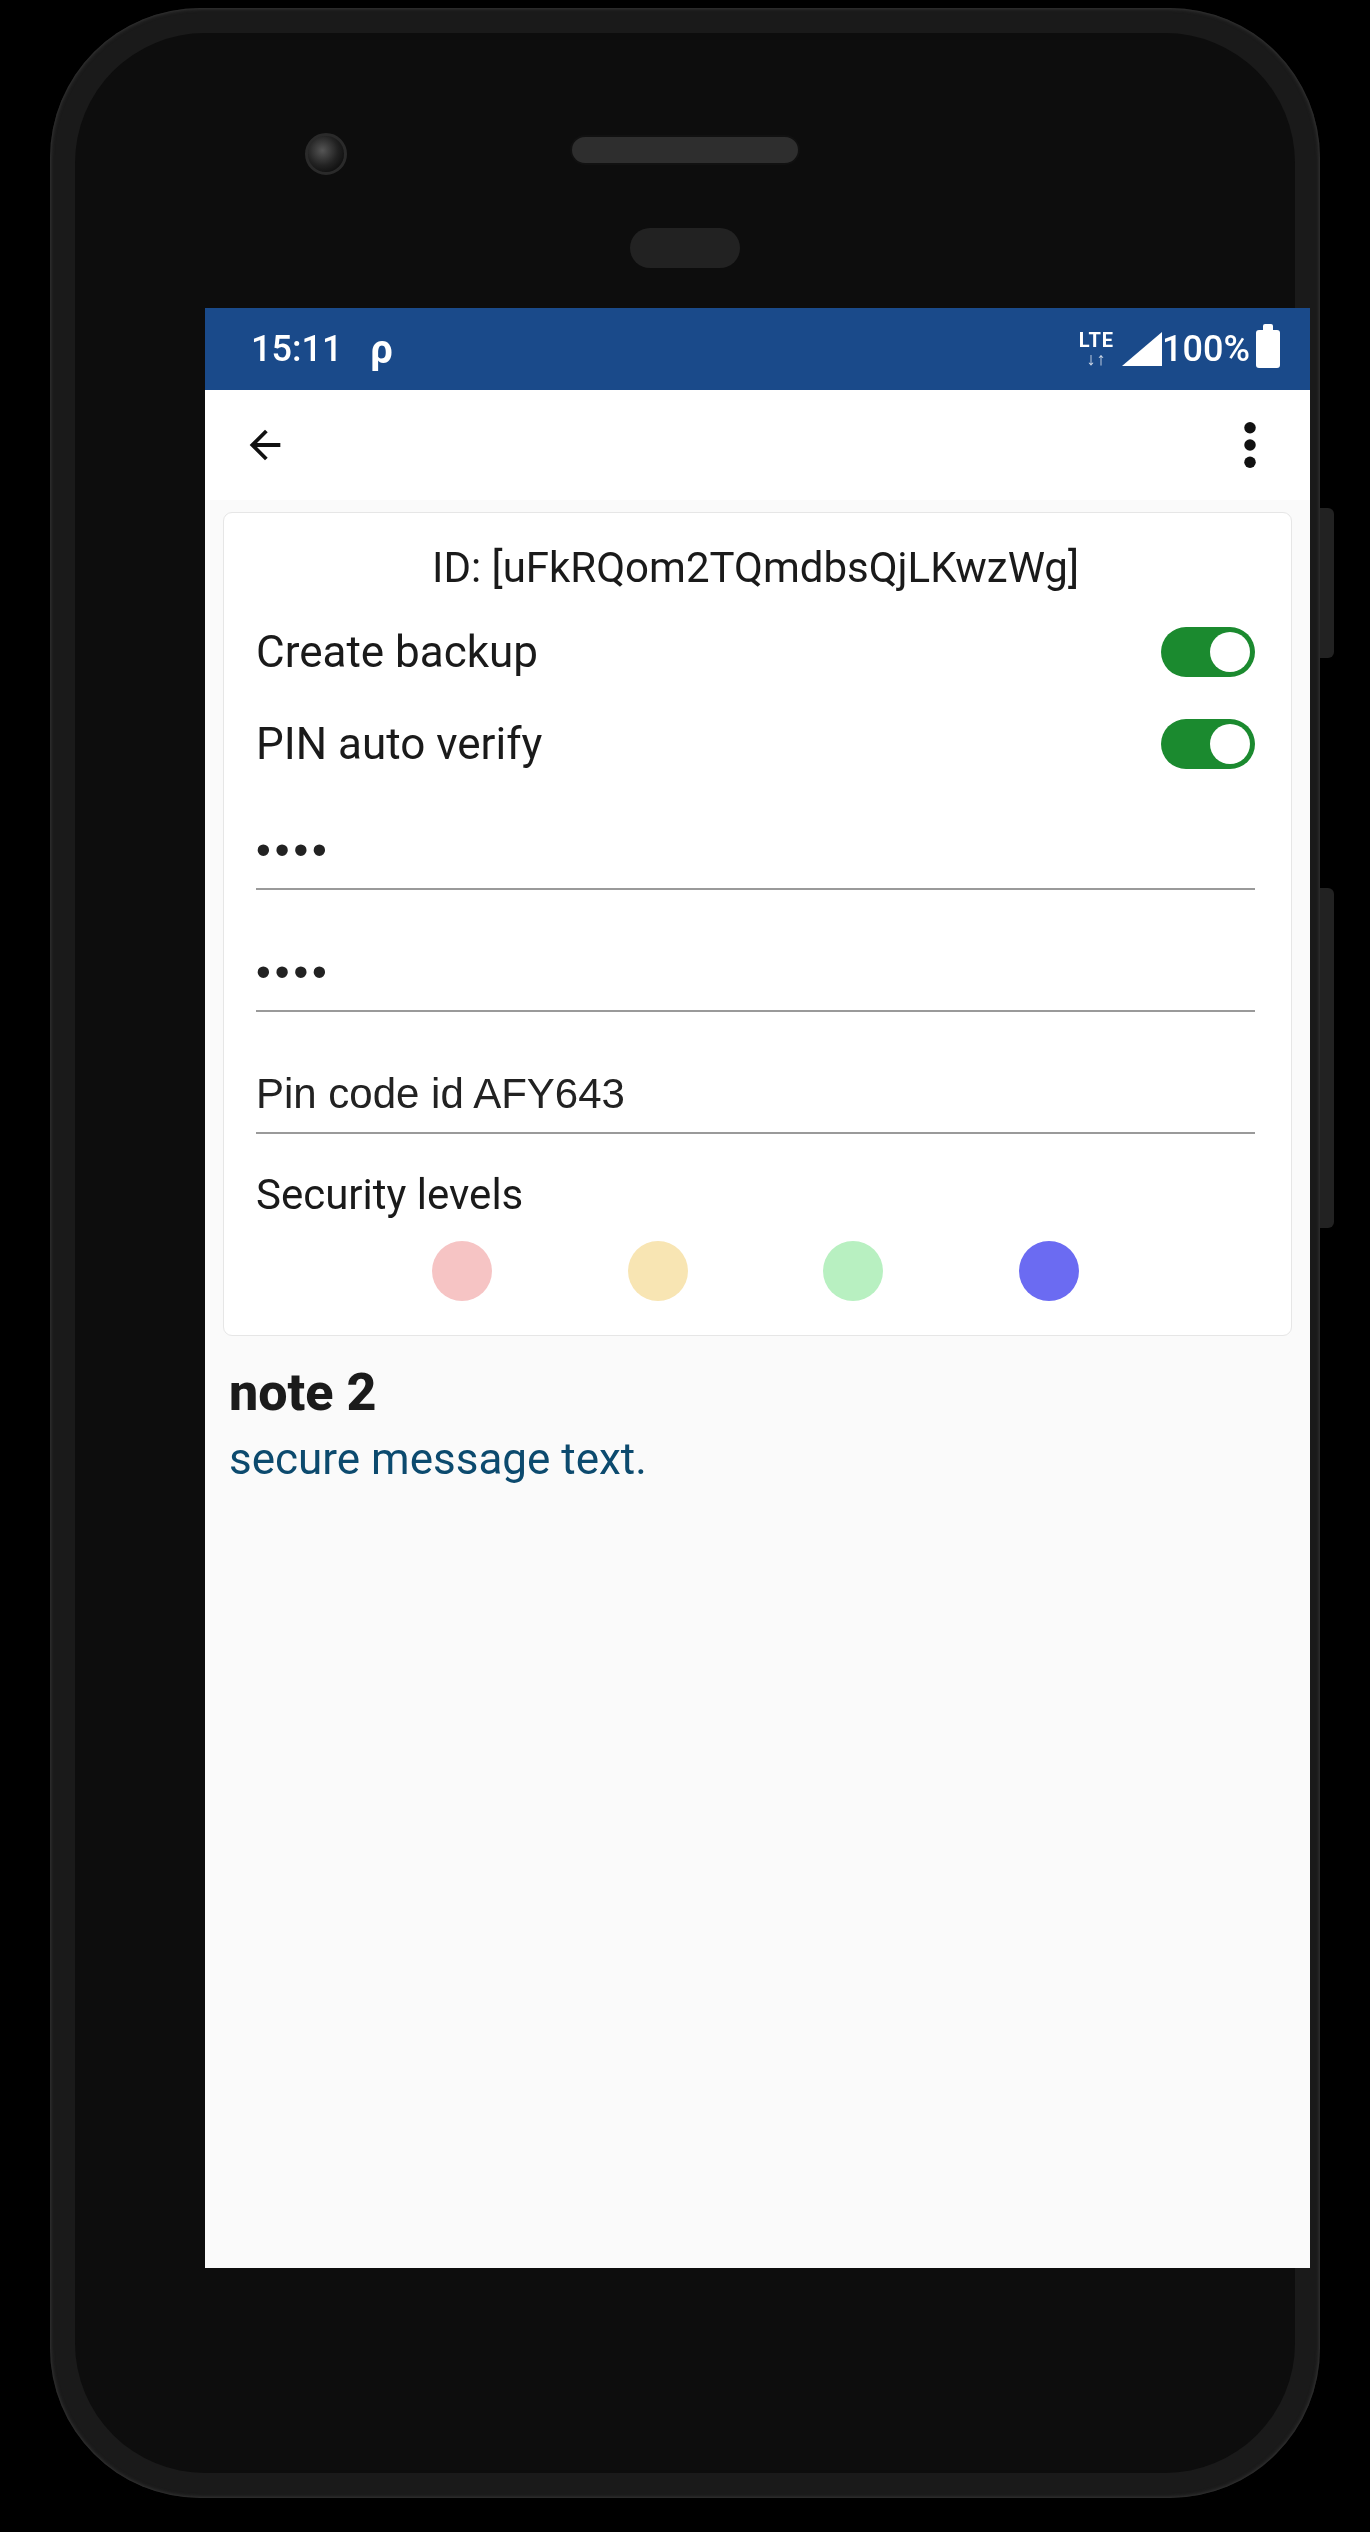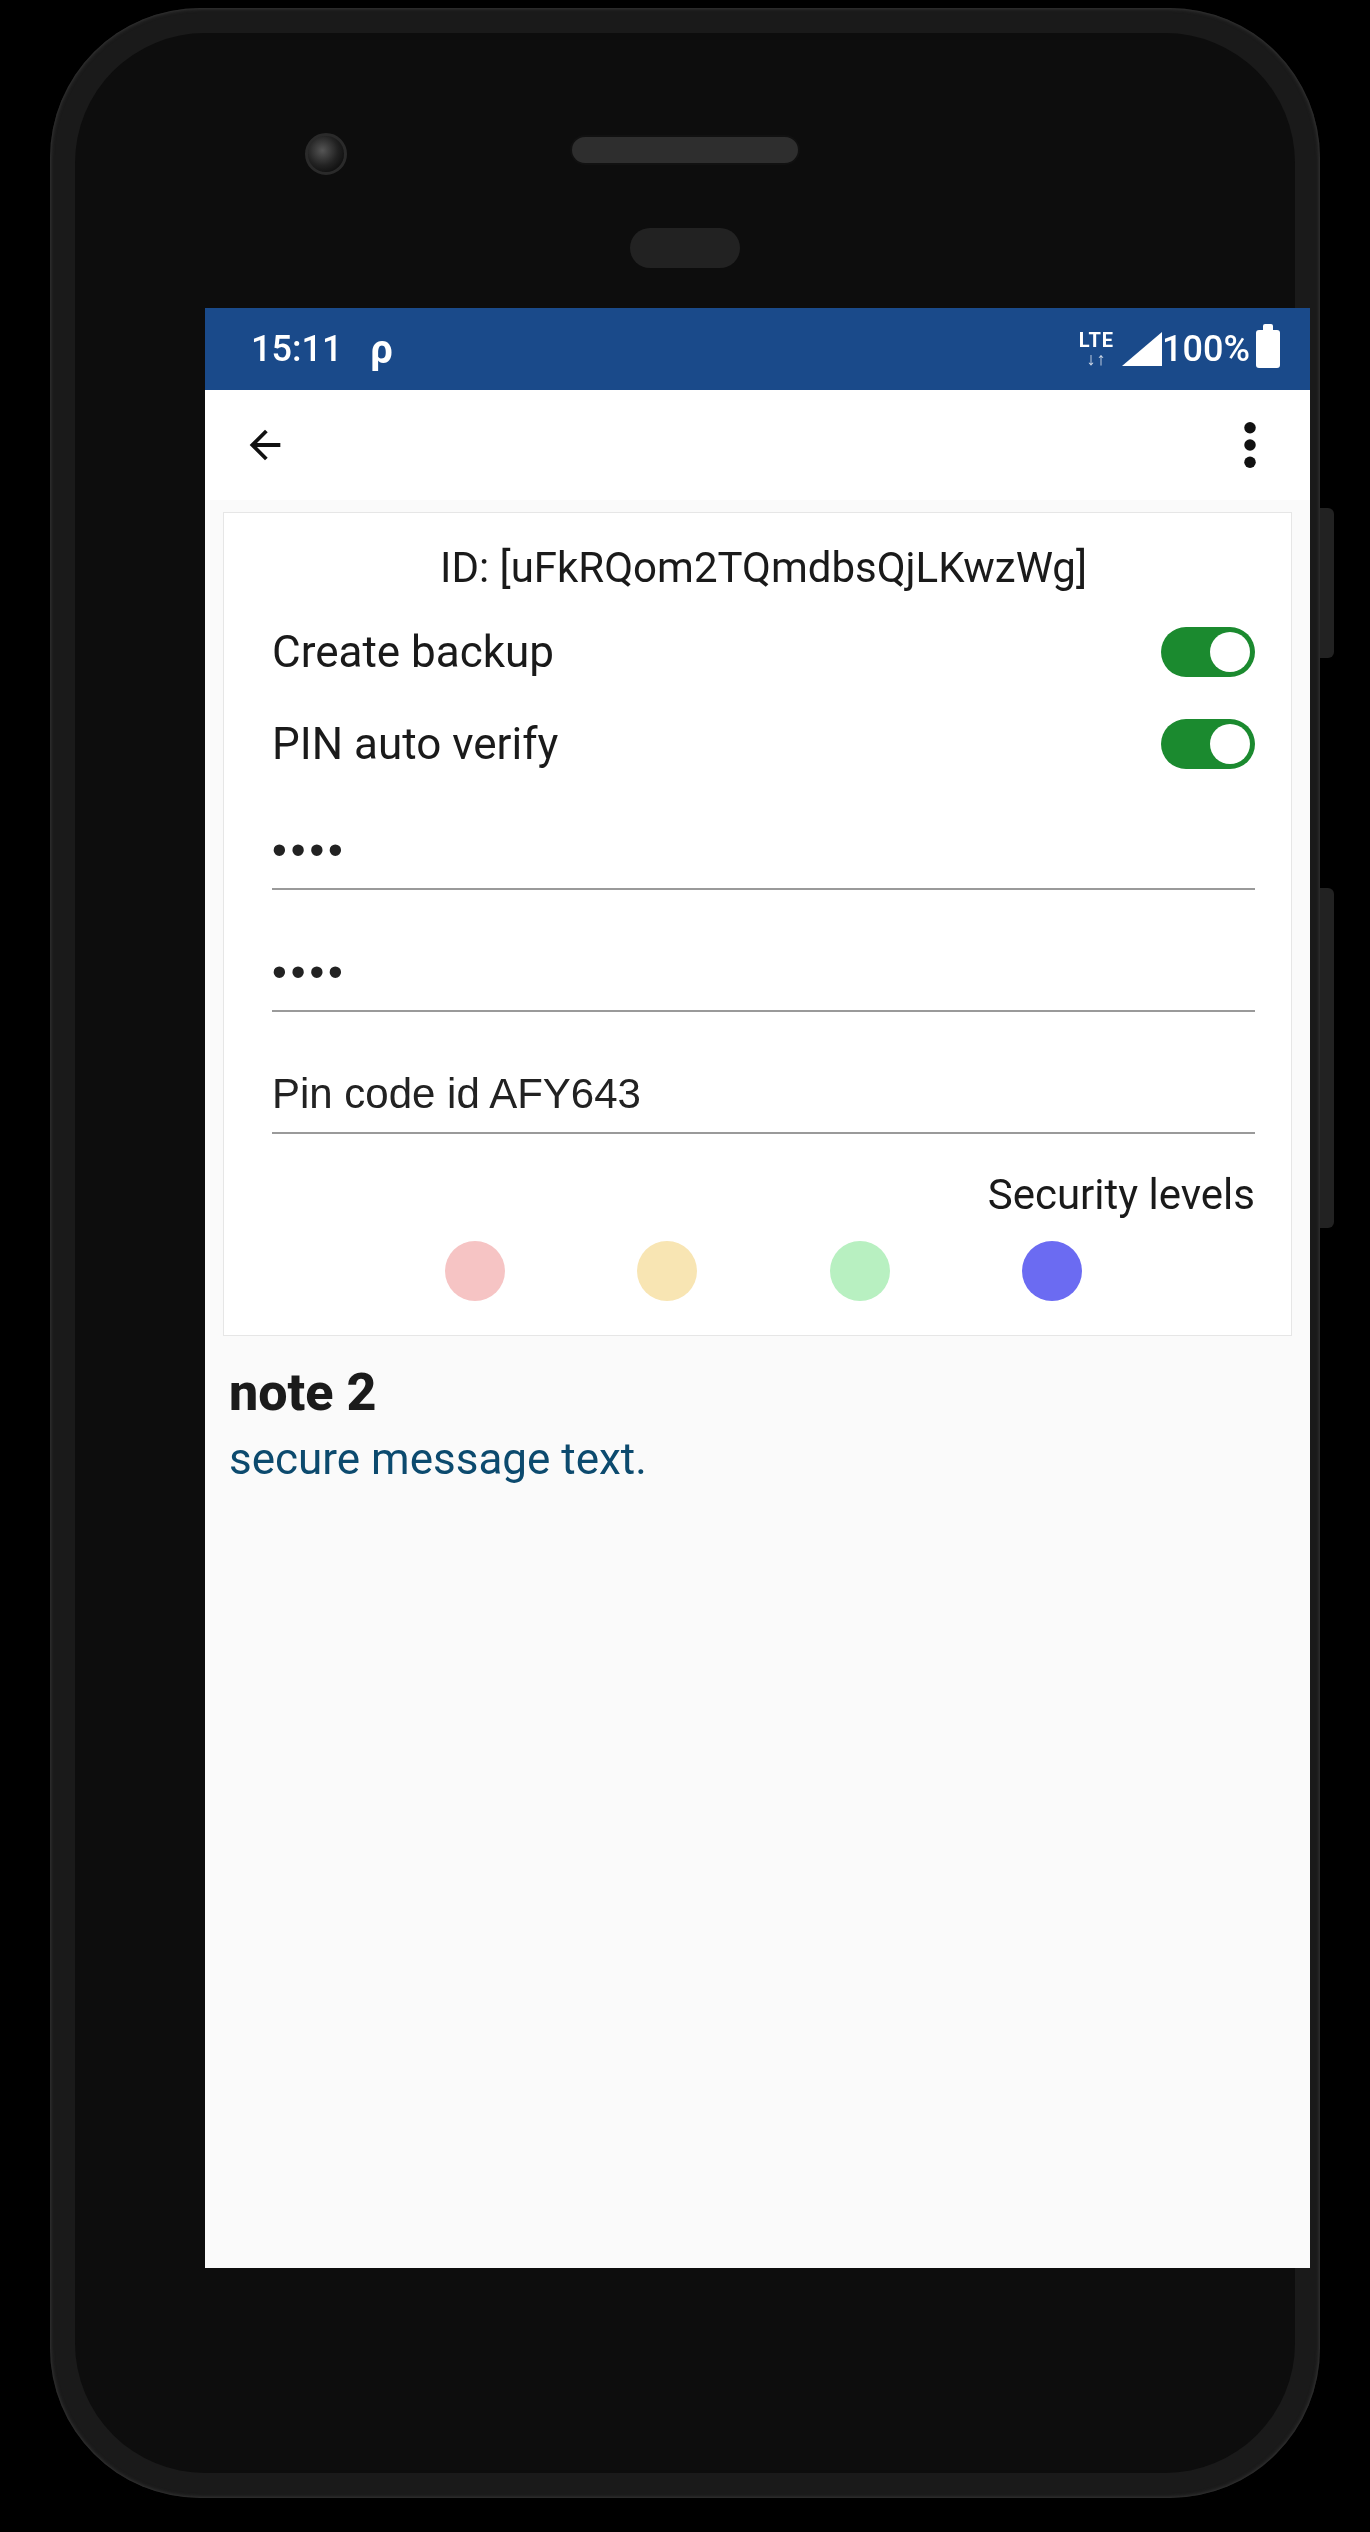--- a/index.html
+++ b/index.html
@@ -100,22 +100,22 @@
     padding: 0 28px;
   }
   .back-btn, .menu-btn { width: 64px; height: 64px; display:flex; align-items:center; justify-content:center; cursor:pointer; }
   .menu-btn { margin-left: auto; }
 
   
   .card {
     margin: 12px 18px 0 18px;
     background: #fff;
     border: 1px solid #e6e6e6;
-    border-radius: 0;
-    padding: 30px 36px 34px 48px;
+    border-radius: 9px;
+    padding: 30px 36px 34px 32px;
   }
   .id-line {
     text-align: center;
     font-size: 42px;
     color: #1a1a1a;
     margin-bottom: 34px;
   }
   .switch-row {
     display: flex;
     align-items: center;
@@ -142,21 +142,21 @@
     width: 100%;
     font-size: 42px;
     padding: 16px 0 14px 0;
     outline: none;
     background: transparent;
     margin-bottom: 42px;
     color: #222;
     letter-spacing: 4px;
   }
   .field.plain { letter-spacing: 0; margin-bottom: 26px; }
-  .sec-title { text-align: right; font-size: 42px; color: #1a1a1a; margin: 10px 0 22px 0; }
+  .sec-title { text-align: left; font-size: 42px; color: #1a1a1a; margin: 10px 0 22px 0; }
   .dots { display: flex; justify-content: space-evenly; padding: 0 40px; }
   .dot { width: 60px; height: 60px; border-radius: 50%; cursor: pointer; }
 
   
   .note { padding: 26px 24px; }
   .note-title { font-size: 52px; font-weight: 800; color: #1b1b1b; margin-bottom: 10px; }
   .note-body { font-size: 44px; color: #0c4a6e; }
 </style>
 </head>
 <body>

